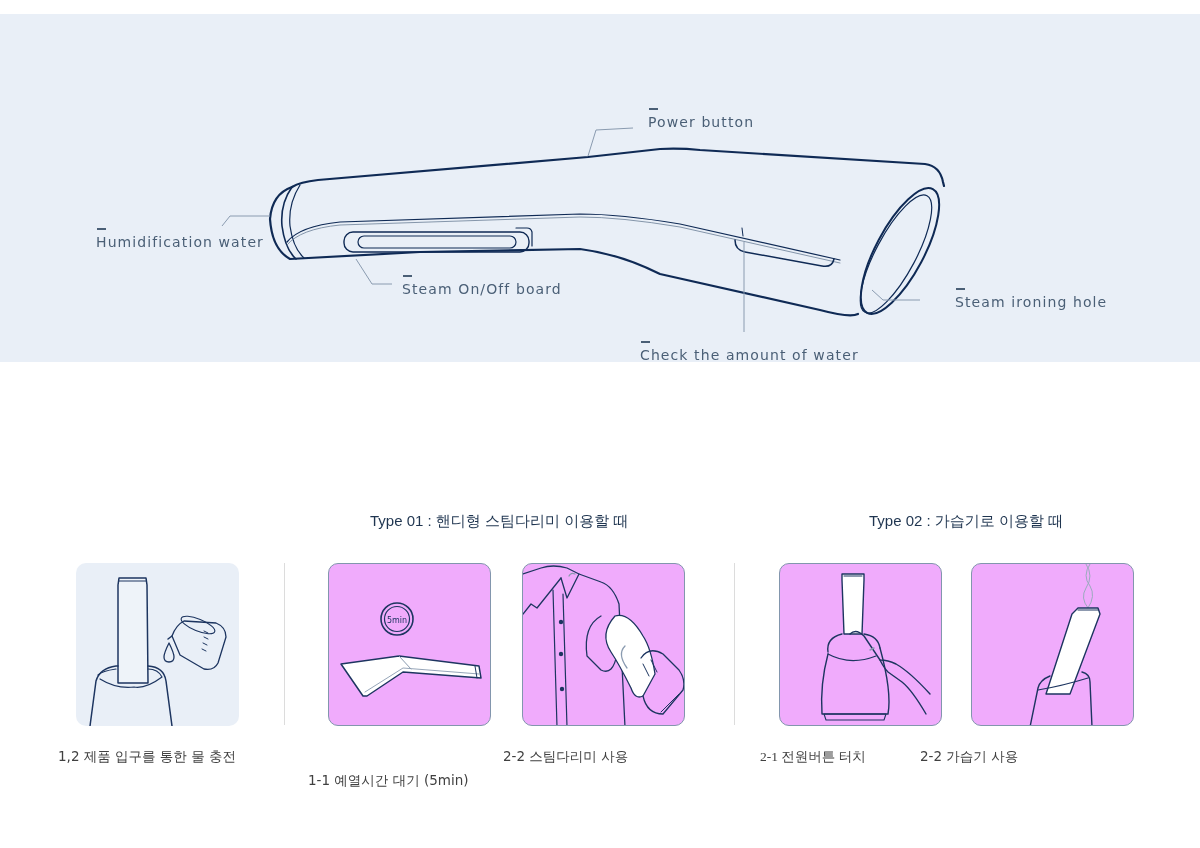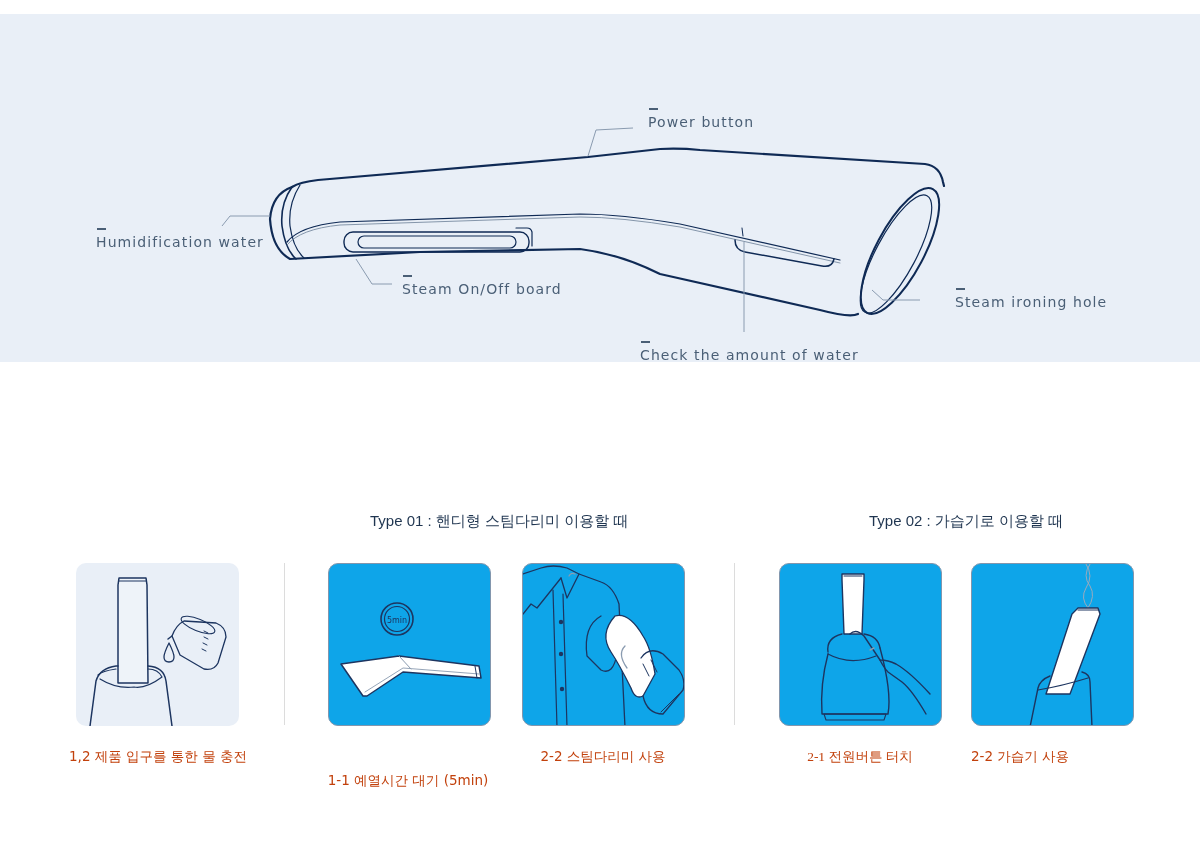--- a/index.html
+++ b/index.html
@@ -9,26 +9,26 @@
   .hero { position: absolute; left: 0; top: 14px; width: 1200px; height: 348px; background: #e9eff7; }
   .hero svg.product { position: absolute; left: 0; top: 0; }
 
   .callout { position: absolute; font-family: "DejaVu Sans", sans-serif; font-size: 14px; letter-spacing: 1.1px; color: #4a5f76; white-space: nowrap; }
   .callout .dash { display: block; width: 9px; height: 2px; background: #4a5f76; margin-bottom: 4px; margin-left: 1px; }
 
   .section-title { position: absolute; top: 512px; font-family: Liberation Sans, sans-serif; font-size: 15px; color: #1f3550; white-space: nowrap; font-weight: 500; }
 
   .card { position: absolute; top: 563px; width: 163px; height: 163px; border-radius: 10px; overflow: hidden; }
   .card.filled { background: #e9eff7; }
-  .card.outlined { background: #0ea5e9; border: 1.2px solid #8296ad; }
+  .card.outlined { background: #f0abfc; border: 1.2px solid #8296ad; }
   .card svg { position: absolute; left: 0; top: 0; }
 
   .vdivider { position: absolute; top: 563px; width: 1px; height: 162px; background: #dcdcdc; }
 
-  .caption { position: absolute; top: 748px; width: 200px; text-align: center; font-family: "DejaVu Sans", sans-serif; font-size: 13.5px; color: #c2410c; white-space: nowrap; }
+  .caption { position: absolute; top: 748px; width: 200px; font-family: "DejaVu Sans", sans-serif; font-size: 13.5px; color: #404040; white-space: nowrap; }
 </style>
 </head>
 <body>
 
 <div class="hero">
   <svg class="product" width="1200" height="444" viewBox="0 0 1200 444">
     <g fill="none" stroke="#0f2a55" stroke-width="2.2" stroke-linecap="round" stroke-linejoin="round">
 
       <path d="M292 173 Q300 168 318 166 L588 143 L660 135 Q680 134 700 136 L925 150 Q940 152 943 168 L944 172"></path>
       <path d="M292 173 Q272 180 270 205 Q272 235 290 245 L420 238 L580 235 Q620 240 660 260 L820 296 Q850 304 858 300"></path>

